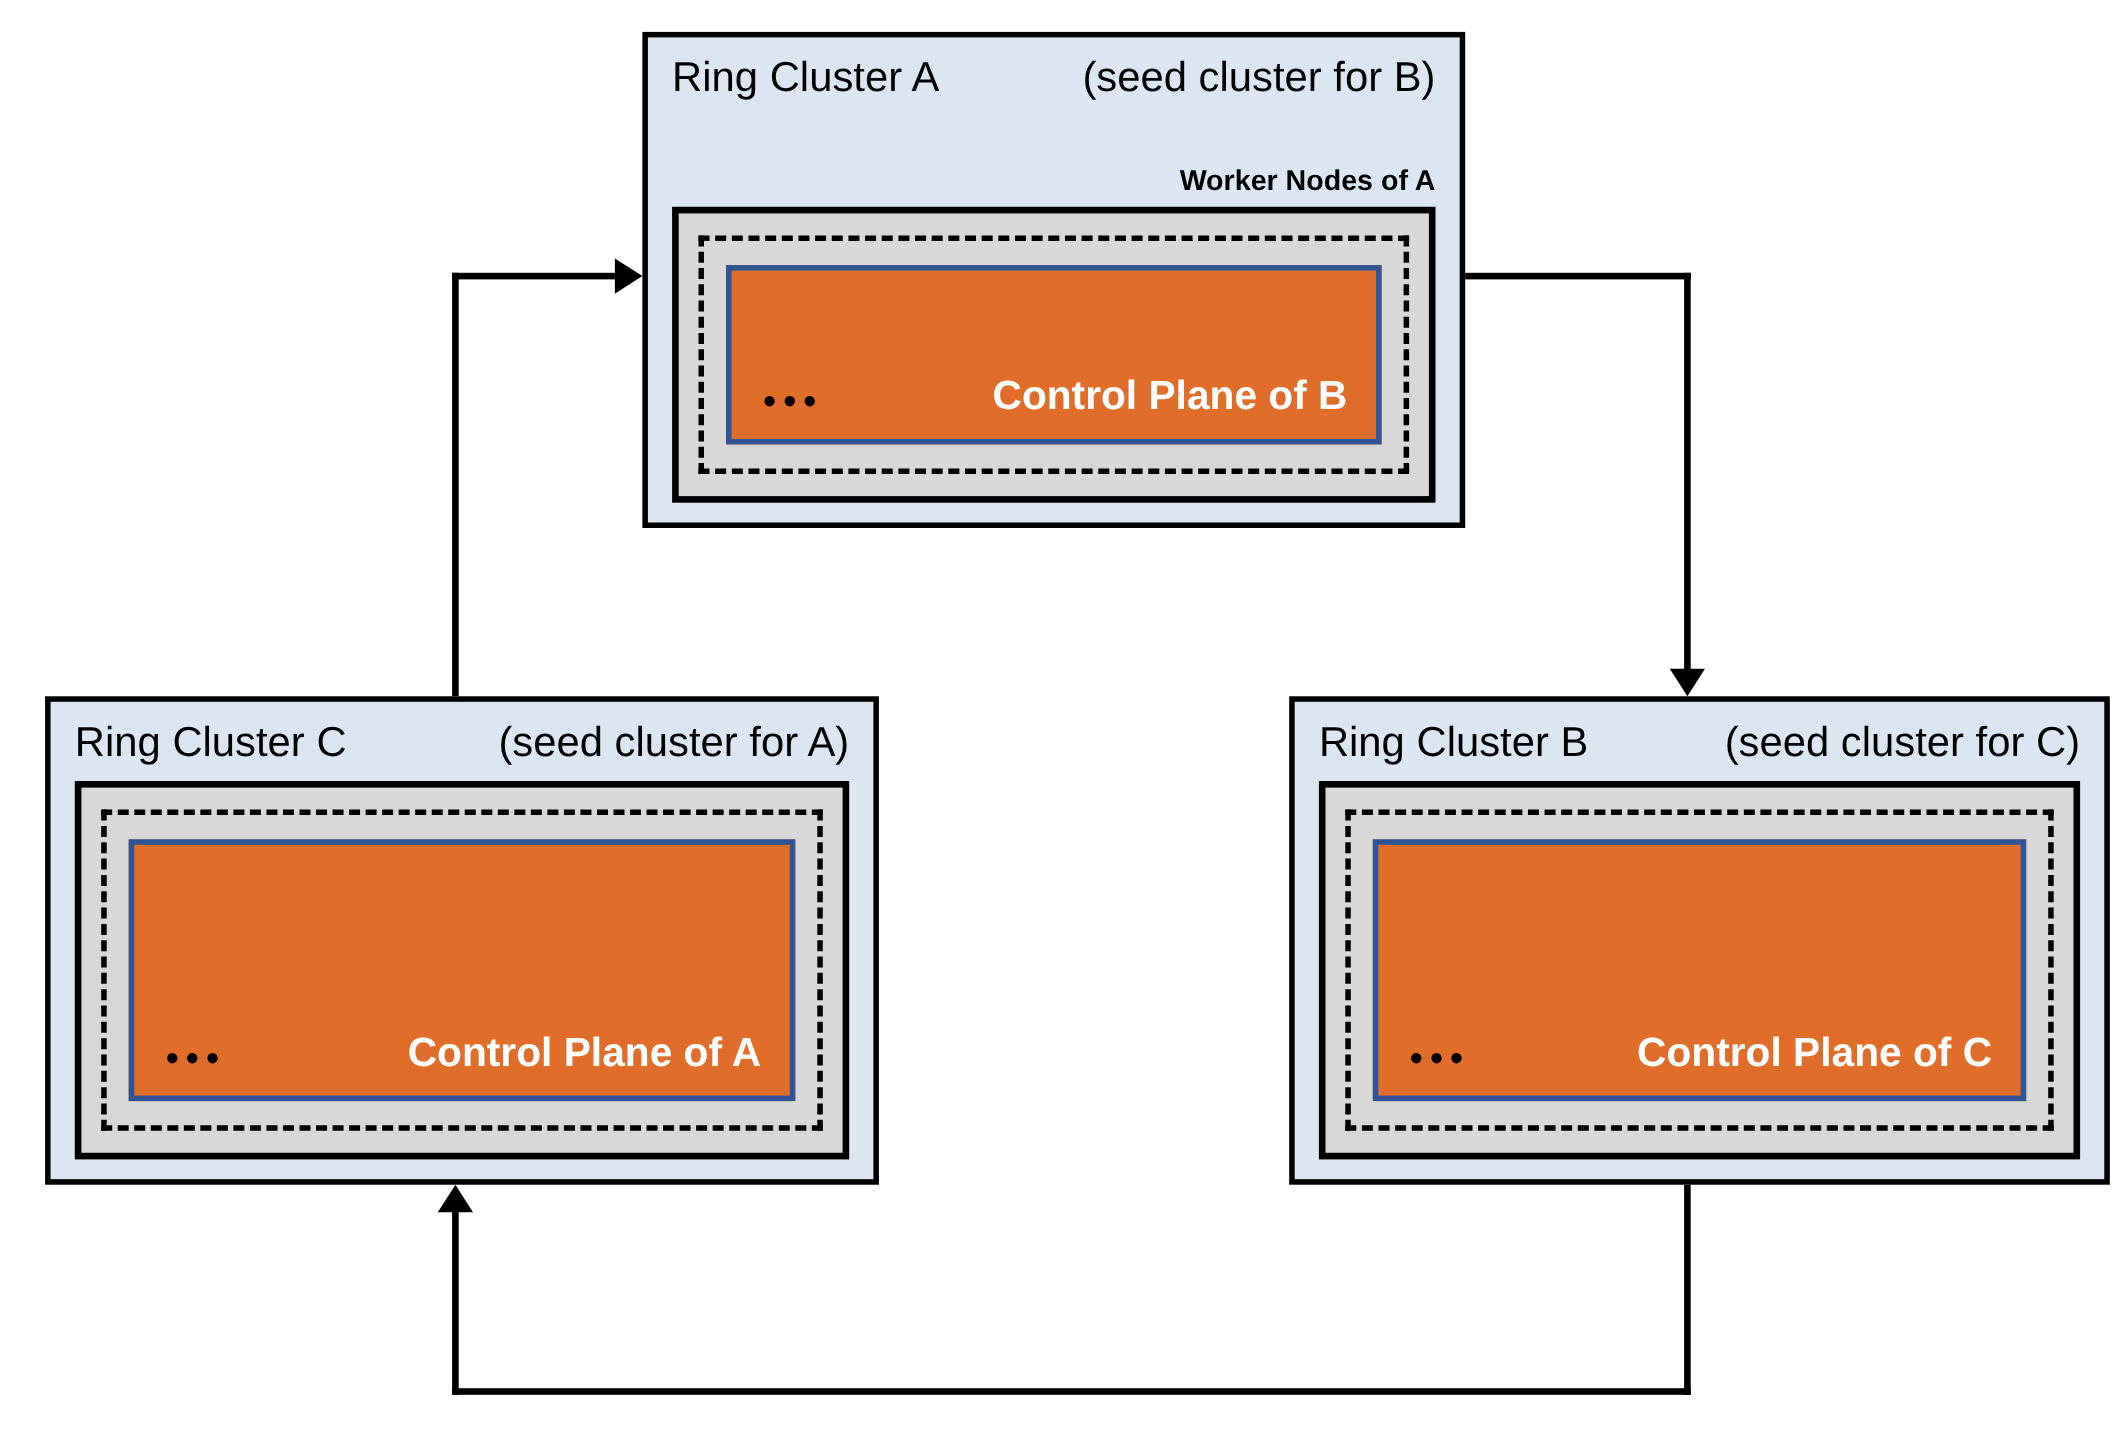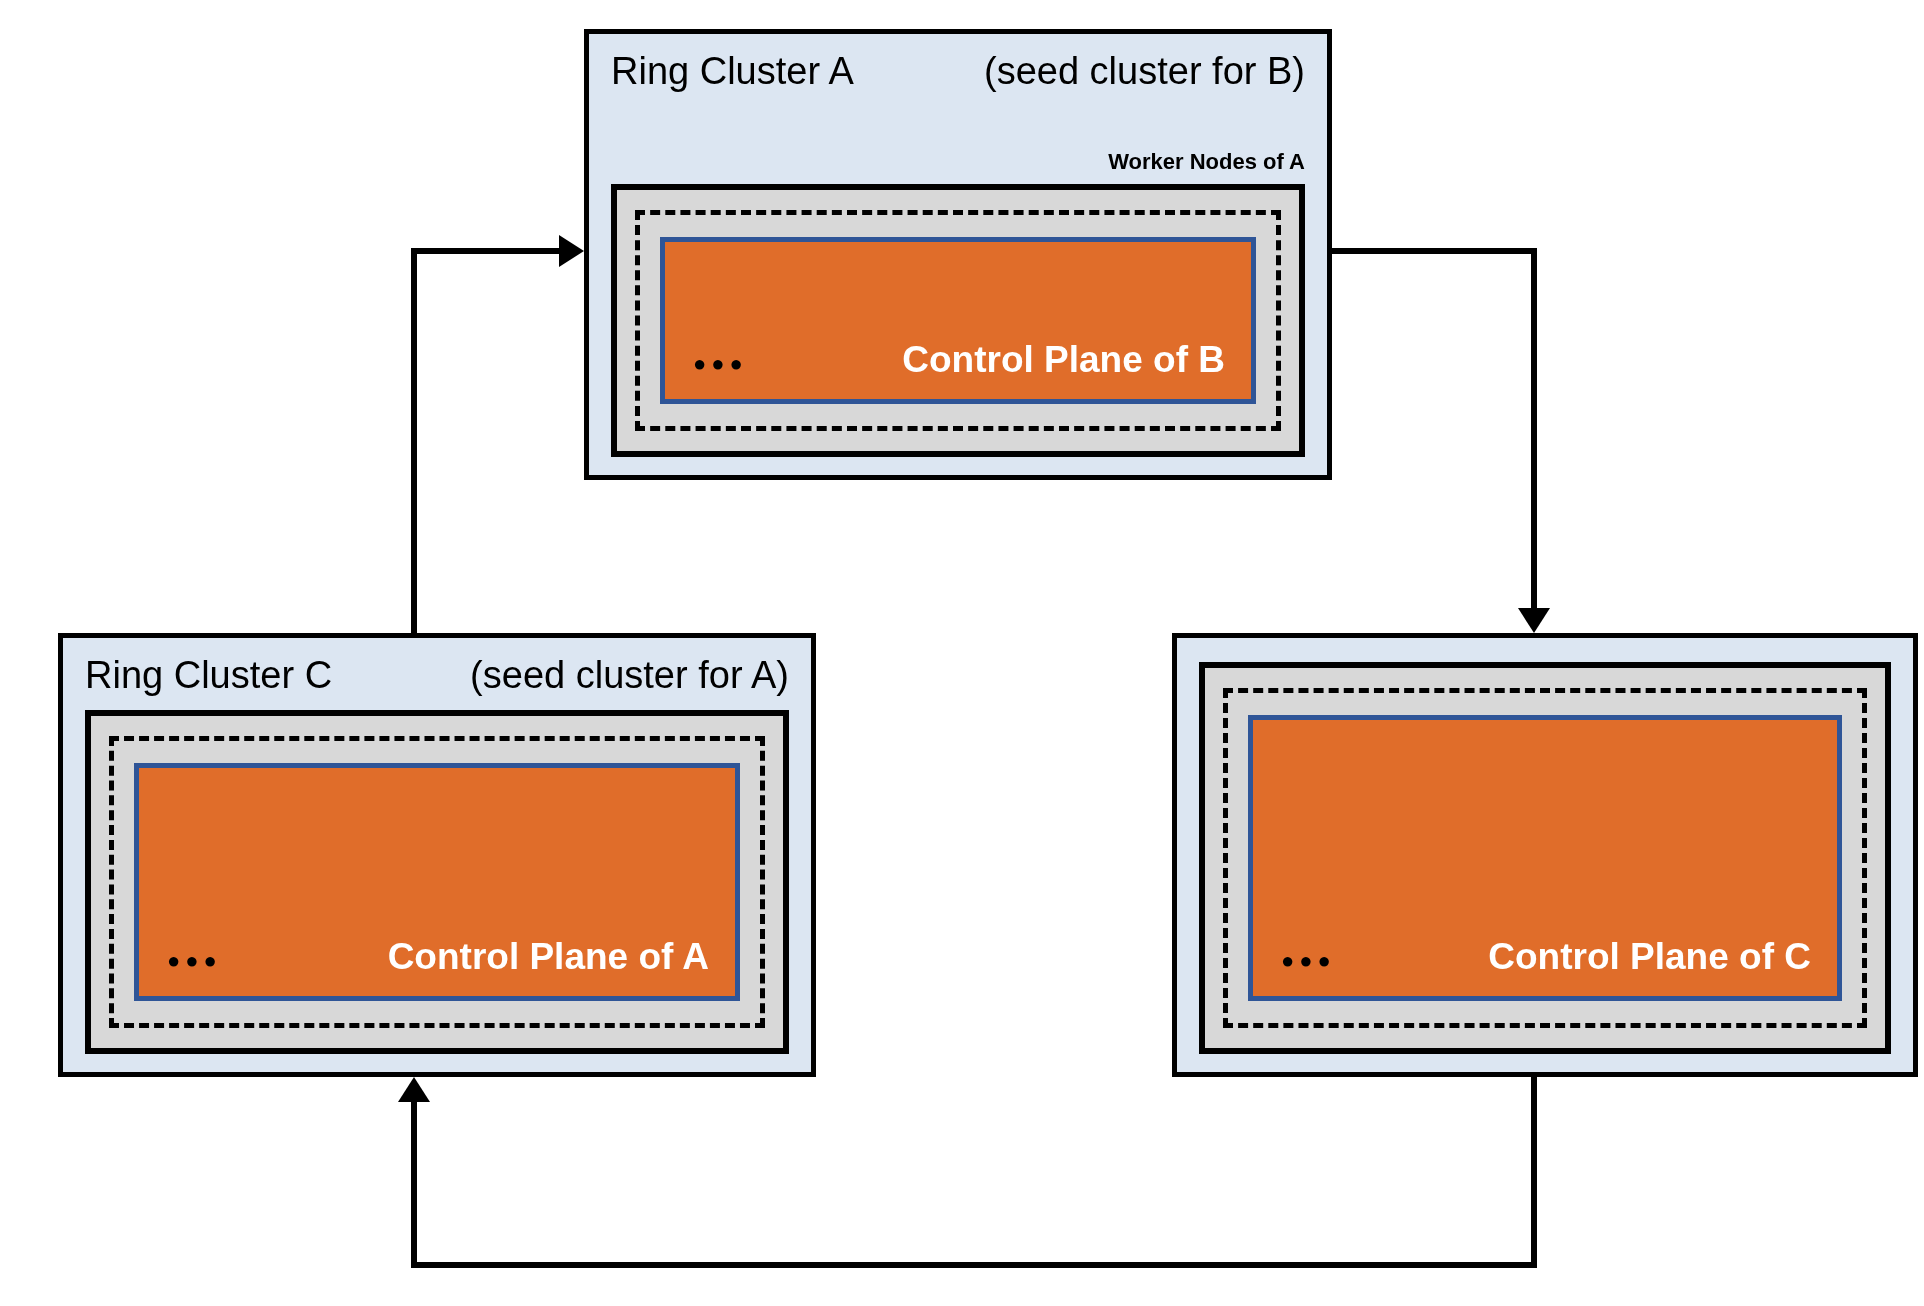--- a/index.html
+++ b/index.html
@@ -17,34 +17,34 @@
   .cluster {
     position: absolute;
     box-sizing: border-box;
     background: var(--cluster-fill, #dce6f2);
     border: 5px solid var(--line-color, #000000);
     display: flex;
     flex-direction: column;
     padding: 14px 22px 18px 22px;
   }
   #cluster-a { left: 584px; top: 29px;  width: 748px; height: 451px; text-align: right; }
-  #cluster-c { left: 58px;  top: 633px; width: 758px; height: 444px; }
+  #cluster-c { left: 41px;  top: 633px; width: 758px; height: 444px; }
   #cluster-b { left: 1172px;top: 633px; width: 746px; height: 444px; }
 
   .cluster-title-row {
     display: flex;
     justify-content: space-between;
     align-items: baseline;
     font-size: 38px;
     line-height: 1.25;
     white-space: nowrap;
   }
   .worker-label {
     margin-top: 54px;
-    font-size: 22px;
+    font-size: 26px;
     font-weight: bold;
     line-height: 1.1;
   }
   .worker-box {
     flex: 1;
     margin-top: 10px;
     box-sizing: border-box;
     background: var(--worker-fill, #d8d8d8);
     border: 6px solid var(--line-color, #000000);
     padding: 20px 18px;
@@ -146,20 +146,24 @@
       <div class="dashed-box">
         <div class="control-box">
           <span class="dots">●●●</span>
           <span class="control-label">Control Plane of A</span>
         </div>
       </div>
     </div>
   </section>
 
   <section class="cluster" id="cluster-b">
+    <div class="cluster-title-row">
+      <span>Ring Cluster B</span>
+      <span>(seed cluster for C)</span>
+    </div>
     <div class="worker-box">
       <div class="dashed-box">
         <div class="control-box">
           <span class="dots">●●●</span>
           <span class="control-label">Control Plane of C</span>
         </div>
       </div>
     </div>
   </section>
 

